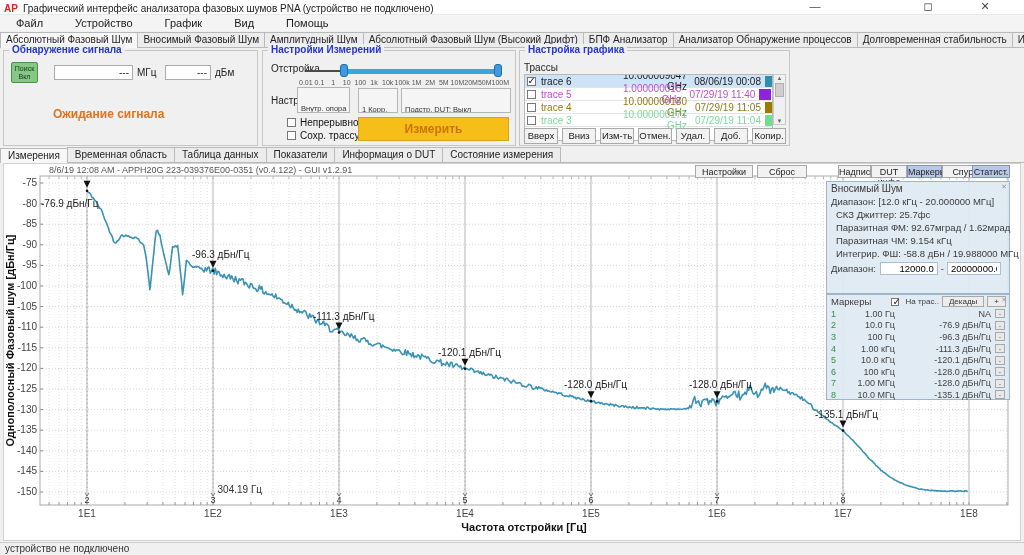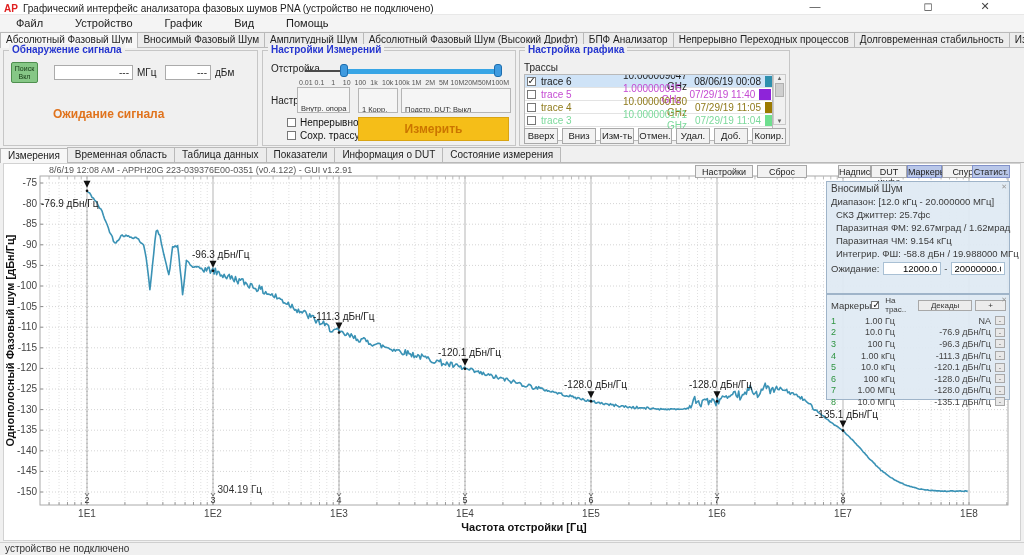--- a/index.html
+++ b/index.html
@@ -60,21 +60,21 @@
 
   .overlay { position:absolute; background:rgba(223,233,243,0.93); border:1px solid #9fb4c9; font-size:9.5px; color:#3a3a3a; }
   .ov-close { position:absolute; right:2px; top:1px; font-size:7px; color:#999; }
   .noise-line { padding:0 2px 0 4px; line-height:13px; white-space:nowrap; }
   .noise-line.indent { padding-left:9px; }
   .range-row { display:flex; align-items:center; padding:2px 3px 0 4px; }
   .range-input { background:#fff; border:1px solid #a9c0d4; text-align:right; font-size:9.5px; padding:0 3px; height:13px; flex:none; }
 
   .mk-header { display:flex; align-items:center; padding:1px 3px 1px 4px; }
   .mk-title { flex:1; }
-  .mk-btn { border:1px solid #a8a8a8; background:#ececec; font-size:8px; padding:0 12px; margin-left:3px; color:#333; }
+  .mk-btn { border:1px solid #a8a8a8; background:#ececec; font-size:8px; padding:0 6px; margin-left:3px; color:#333; }
   .mk-row { display:flex; align-items:center; height:11.6px; font-size:9px; }
   .mk-n { width:12px; text-align:left; padding-left:4px; color:#2e9440; flex:none; }
   .mk-f { width:56px; text-align:right; flex:none; color:#444; }
   .mk-v { flex:1; text-align:right; padding-right:4px; color:#444; }
   .mk-minus { width:10px; height:9px; border:1px solid #a8a8a8; background:#e8e8e8; font-size:7px; line-height:7px; text-align:center; color:#555; margin-right:4px; flex:none; }
 
   .statusbar { position:absolute; left:0; bottom:0; width:1024px; height:13px; background:#f0f0f0; border-top:1px solid #cfcfcf; font-size:10px; color:#333; padding-left:5px; }
 </style>
 </head>
 <body>
@@ -96,21 +96,21 @@
     <span class="menu-item">Вид</span>
     <span class="menu-item">Помощь</span>
   </div>
 
 <div class="tabrow main" id="main-tabs">
     <span class="tab active">Абсолютный Фазовый Шум</span>
     <span class="tab">Вносимый Фазовый Шум</span>
     <span class="tab">Амплитудный Шум</span>
     <span class="tab">Абсолютный Фазовый Шум (Высокий Дрифт)</span>
     <span class="tab">БПФ Анализатор</span>
-    <span class="tab">Непрерывно Переходных процессов</span>
+    <span class="tab">Анализатор Обнаружение процессов</span>
     <span class="tab">Долговременная стабильность</span>
     <span class="tab">Измерение параметров ГУН</span>
   </div>
 
 <div class="groupbox" style="left:3px; top:50px; width:255px; height:96px;">
   <span class="gb-title">Обнаружение сигнала</span>
   <div class="btn-green" style="left:7px; top:11px; width:27px; height:21px;">
     <div>Поиск</div>
     <div>Вкл</div>
   </div>
@@ -571,21 +571,21 @@
     <span class="ov-close">✕</span>
     <div class="noise-line" style="font-size:10px;">Вносимый Шум</div>
     <div id="noise-lines">
         <div class="noise-line">Диапазон: [12.0 кГц - 20.000000 МГц]</div>
         <div class="noise-line indent">СКЗ Джиттер: 25.7фс</div>
         <div class="noise-line indent">Паразитная ФМ: 92.67мград / 1.62мрад</div>
         <div class="noise-line indent">Паразитная ЧМ: 9.154 кГц</div>
         <div class="noise-line indent">Интегрир. ФШ: -58.8 дБн / 19.988000 МГц</div>
       </div>
     <div class="range-row">
-      <span>Ожидание:</span>
+      <span>Диапазон:</span>
       <input class="range-input" style="width: 58px; margin-left: 4px; text-align: right;" value="12000.0">
       <span style="padding:0 3px;">-</span>
       <input class="range-input" style="width: 54px;" value="20000000.0">
     </div>
   </div>
 
   
   <div class="overlay" style="left:822px; top:130px; width:184px; height:106px;">
     <span class="ov-close">✕</span>
     <div class="mk-header">

